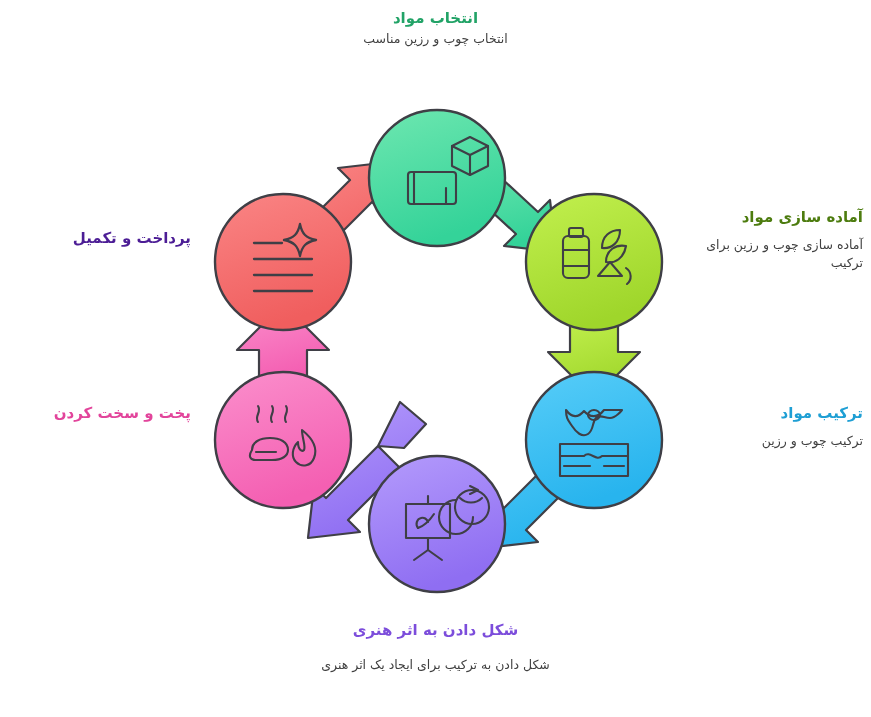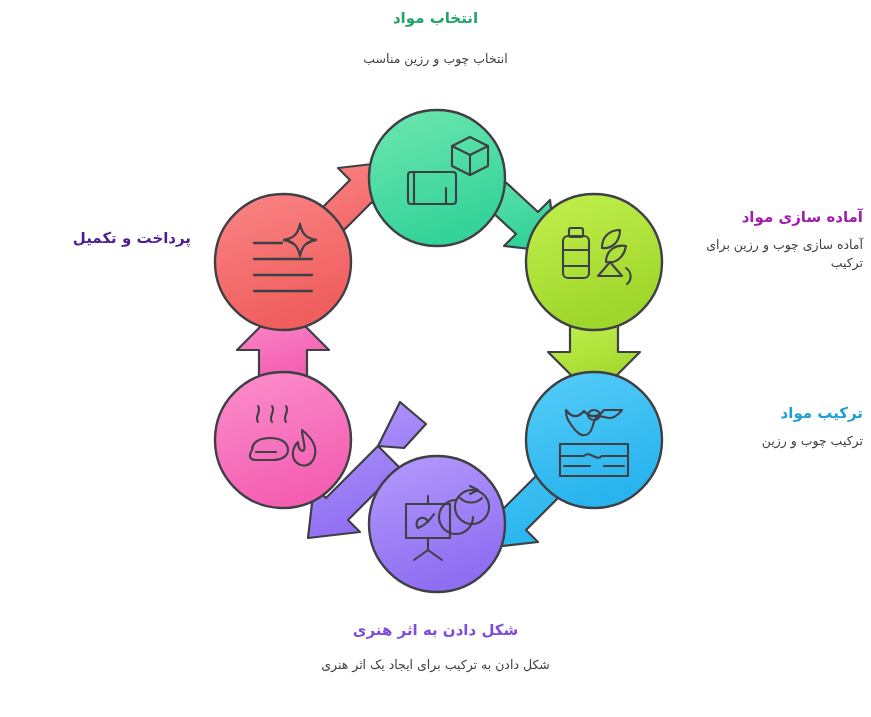--- a/index.html
+++ b/index.html
@@ -49,21 +49,21 @@
     color: #404040;
     margin: 0;
   }
 
   .label-top {
     top: 8px;
     left: 0;
     width: 871px;
     text-align: center;
   }
-  .label-top .label-title { margin-bottom: 20px; }
+  .label-top .label-title { margin-bottom: 0; }
 
   .label-bottom {
     top: 620px;
     left: 0;
     width: 871px;
     text-align: center;
   }
   .label-bottom .label-title { margin-bottom: 14px; }
 
   .label-right {
@@ -232,34 +232,35 @@
       </g>
     </g>
   </svg>
 
   <div class="label-block label-top">
     <p class="label-title" style="color:#22a367">انتخاب مواد</p>
     <p class="label-desc">انتخاب چوب و رزین مناسب</p>
   </div>
 
   <div class="label-block label-right label-right-1">
-    <p class="label-title" style="color:#a21caf">آماده سازی مواد</p>
+    <p class="label-title" style="color:#4d7c0f">آماده سازی مواد</p>
     <p class="label-desc">آماده سازی چوب و رزین برای ترکیب</p>
   </div>
 
   <div class="label-block label-bottom">
     <p class="label-title" style="color:#7c4ddb">شکل دادن به اثر هنری</p>
     <p class="label-desc" style="max-width:300px;margin:0 auto;">شکل دادن به ترکیب برای ایجاد یک اثر هنری</p>
   </div>
 
   <div class="label-block label-right label-right-2">
     <p class="label-title" style="color:#1f9fd4">ترکیب مواد</p>
     <p class="label-desc">ترکیب چوب و رزین</p>
   </div>
 
   <div class="label-block label-left label-left-2">
+    <p class="label-title" style="color:#e2449b">پخت و سخت کردن</p>
   </div>
 
   <div class="label-block label-left label-left-1">
     <p class="label-title" style="color:#4c1d95">پرداخت و تکمیل</p>
   </div>
 
 </div>
 
 </body></html>

